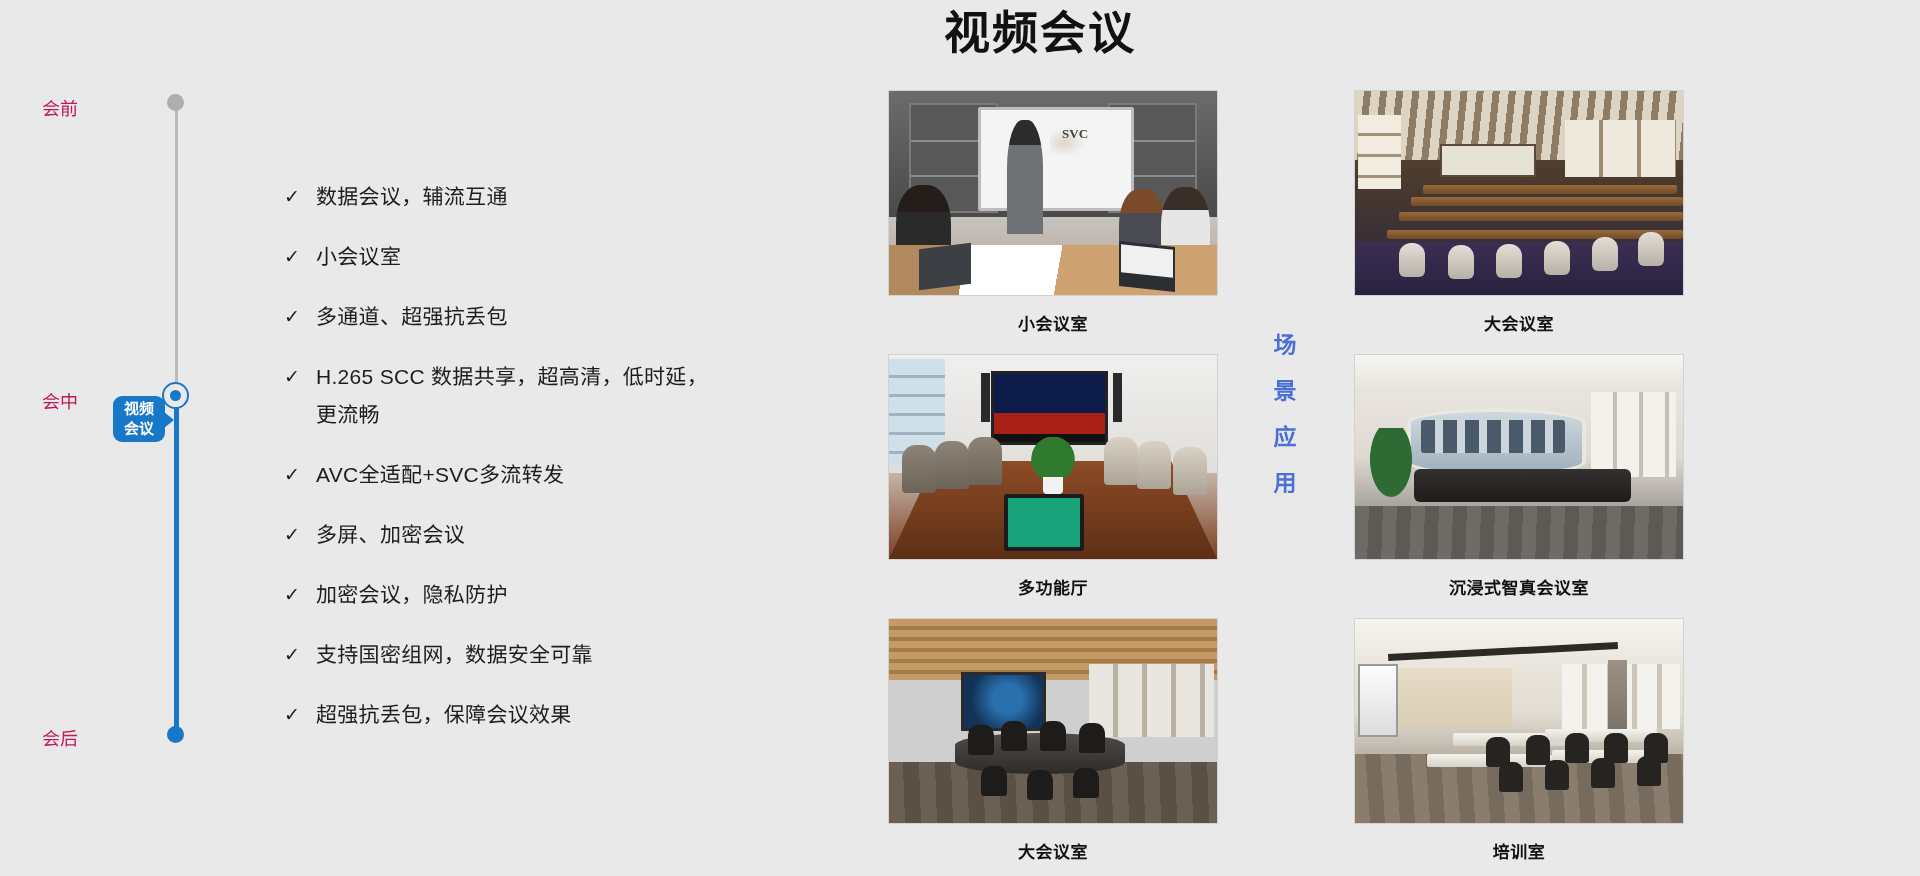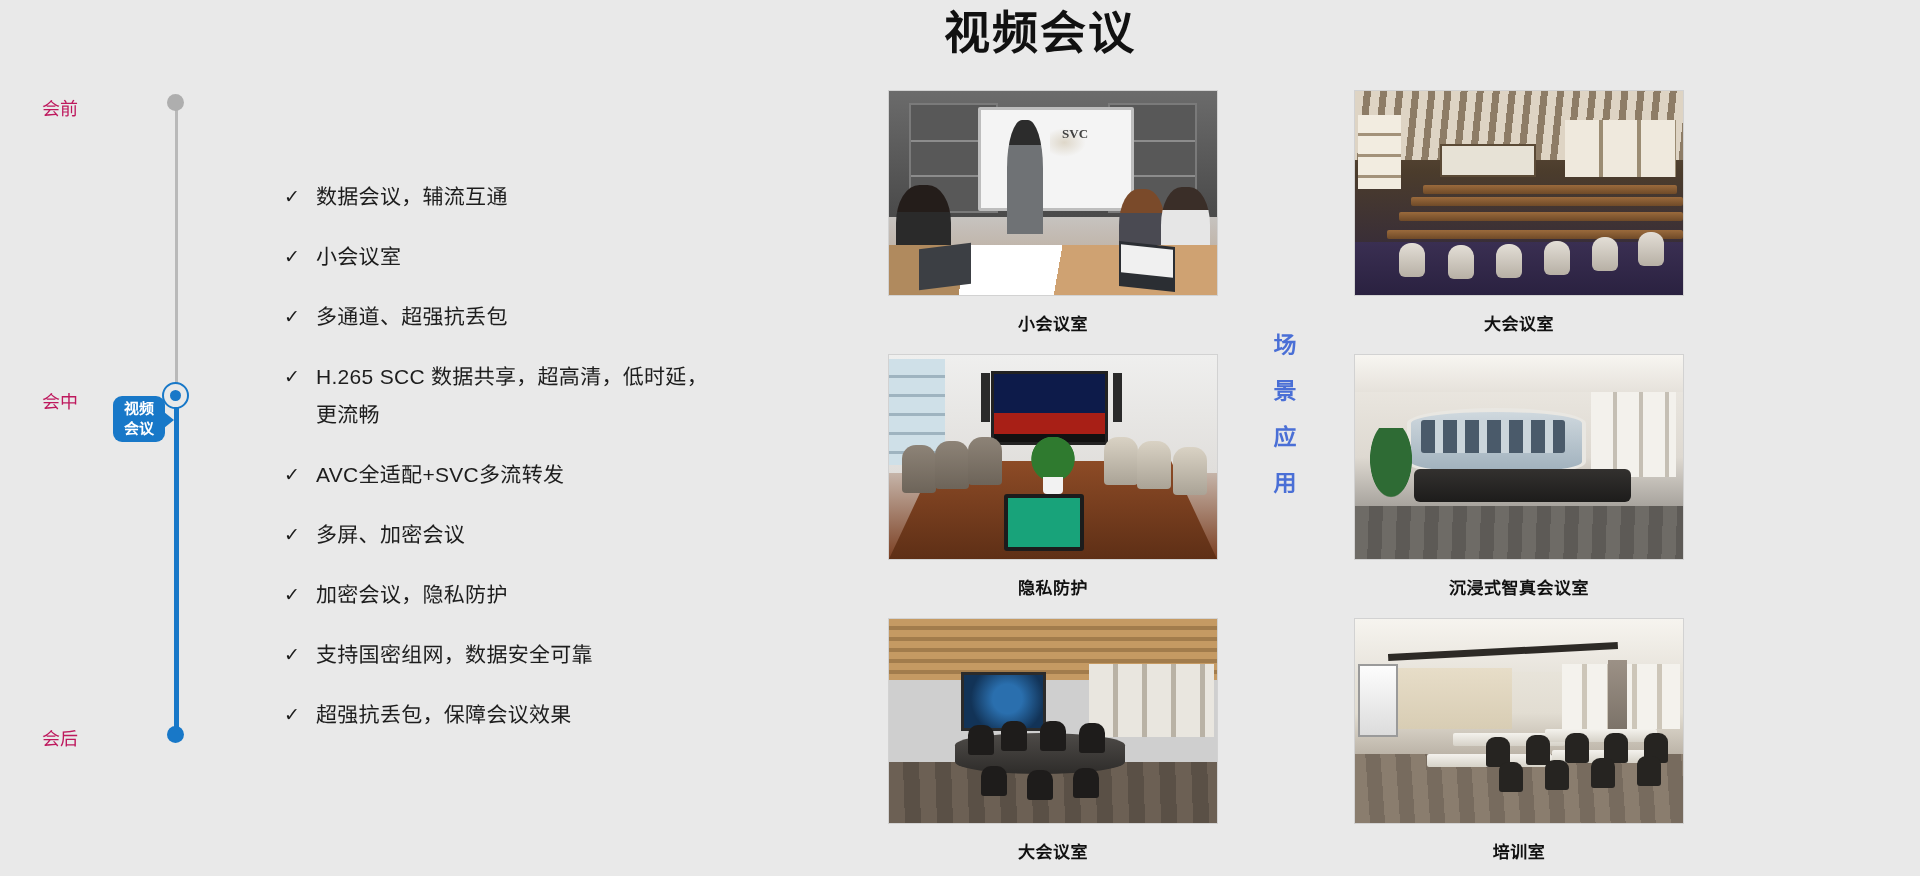--- a/index.html
+++ b/index.html
@@ -422,21 +422,21 @@
         <div class="pot"></div>
         <div class="laptopG"></div>
         <div class="chL" style="left:4%;  top:44%;"></div>
         <div class="chL" style="left:14%; top:42%;"></div>
         <div class="chL" style="left:24%; top:40%;"></div>
         <div class="chL" style="right:24%; top:40%; background:linear-gradient(180deg,#d9d2c4,#aaa396);"></div>
         <div class="chL" style="right:14%; top:42%; background:linear-gradient(180deg,#d9d2c4,#aaa396);"></div>
         <div class="chL" style="right:3%;  top:45%; background:linear-gradient(180deg,#d9d2c4,#aaa396);"></div>
       </div>
     </div>
-    <div class="g-cap">隐私防护</div>
+    <div class="g-cap">多功能厅</div>
   </div>
 
   <div class="g-cell col-b row-2">
     <div class="g-img">
       <div class="scene s4">
         <div class="ceil"></div>
         <div class="winR"></div>
         <div class="curve"></div>
         <div class="ppl"></div>
         <div class="tblD"></div>

